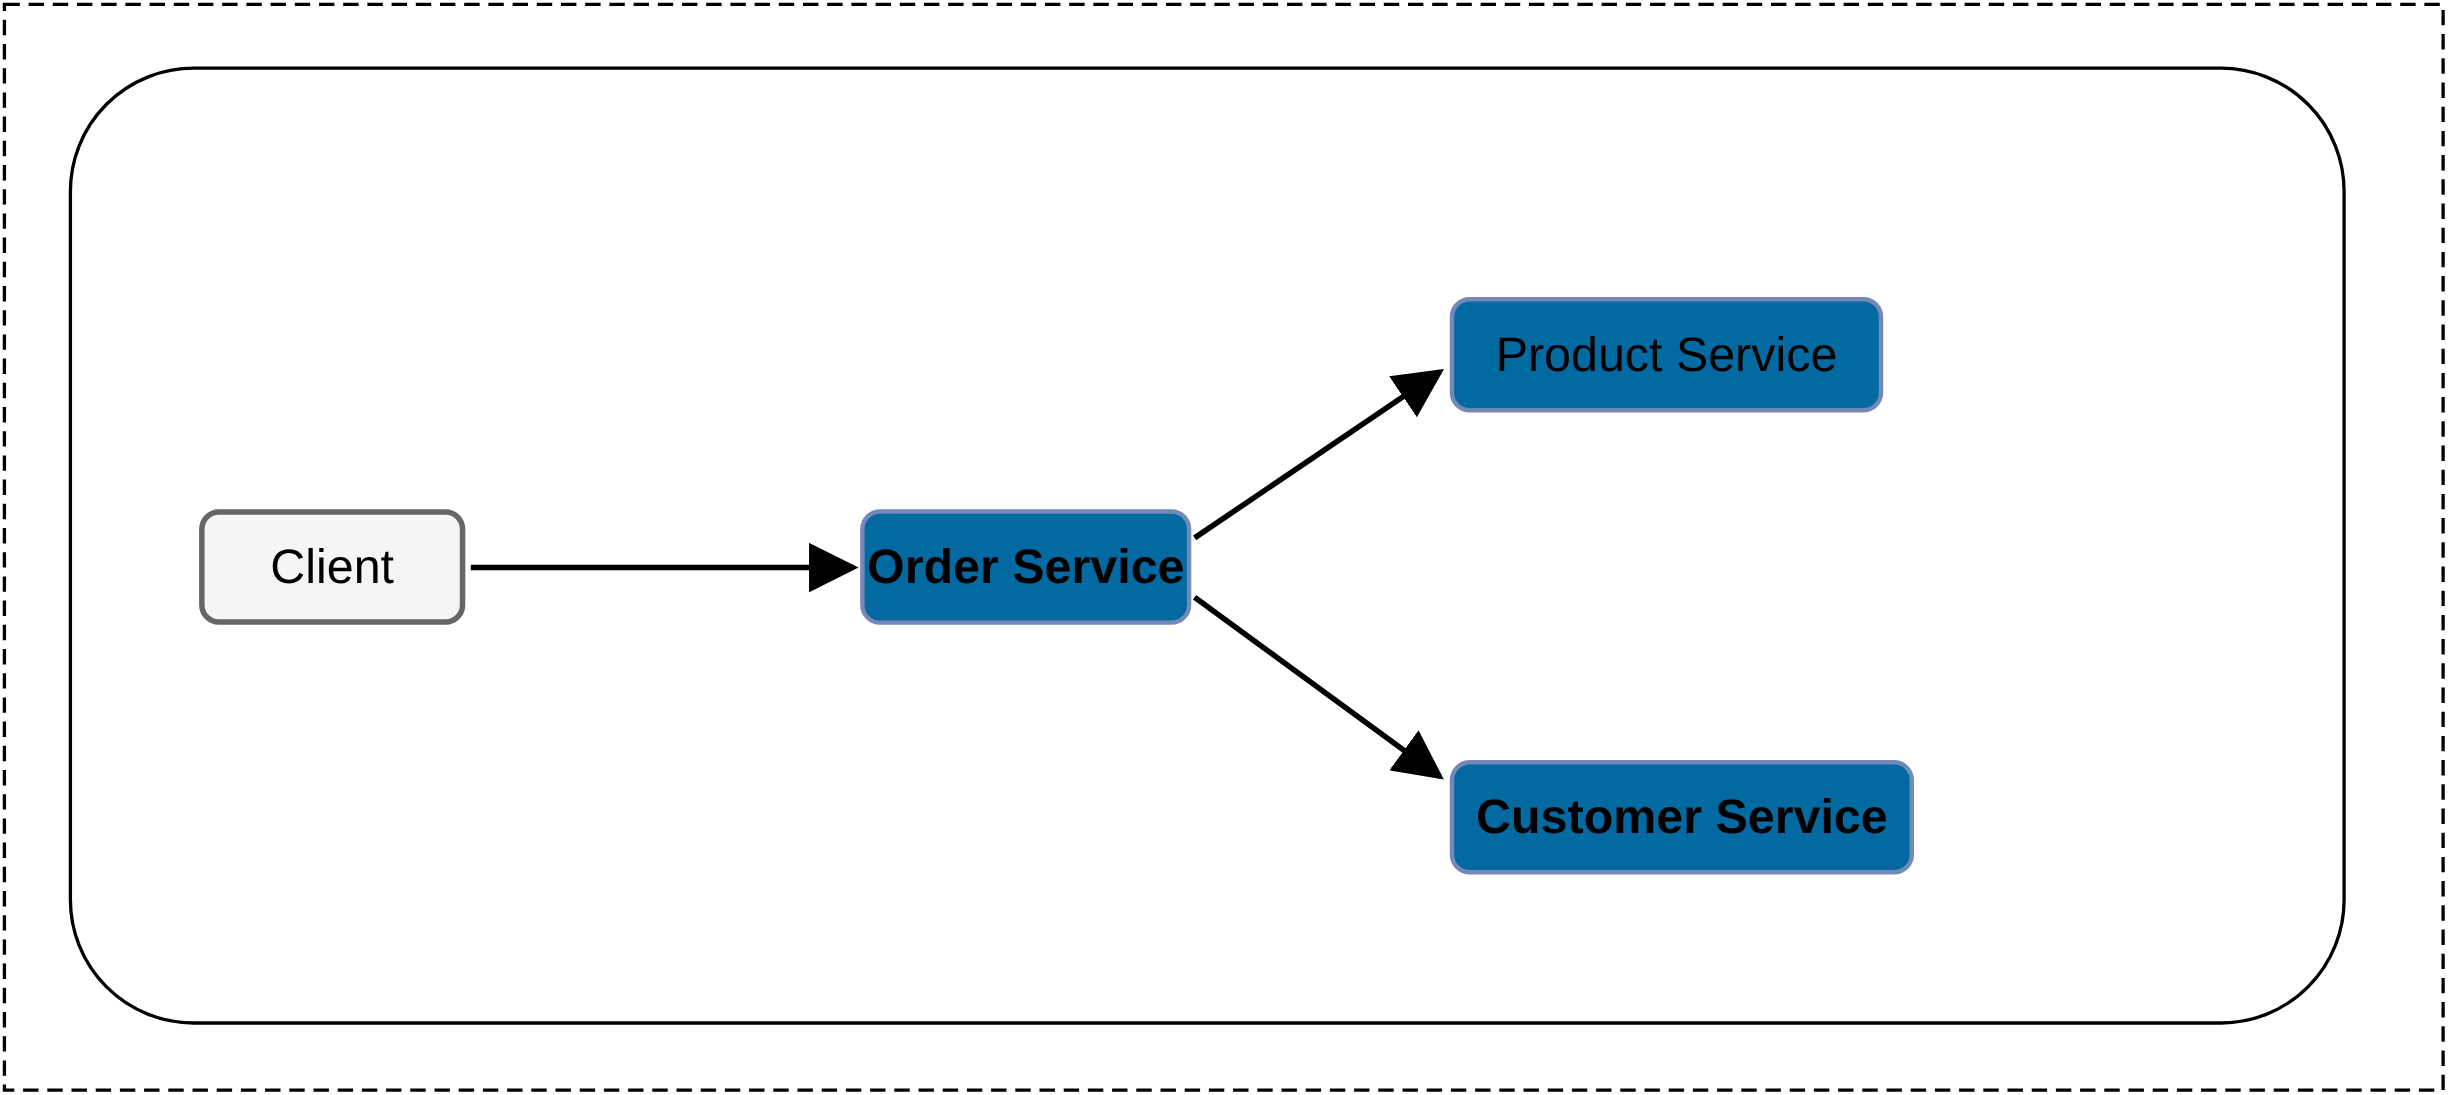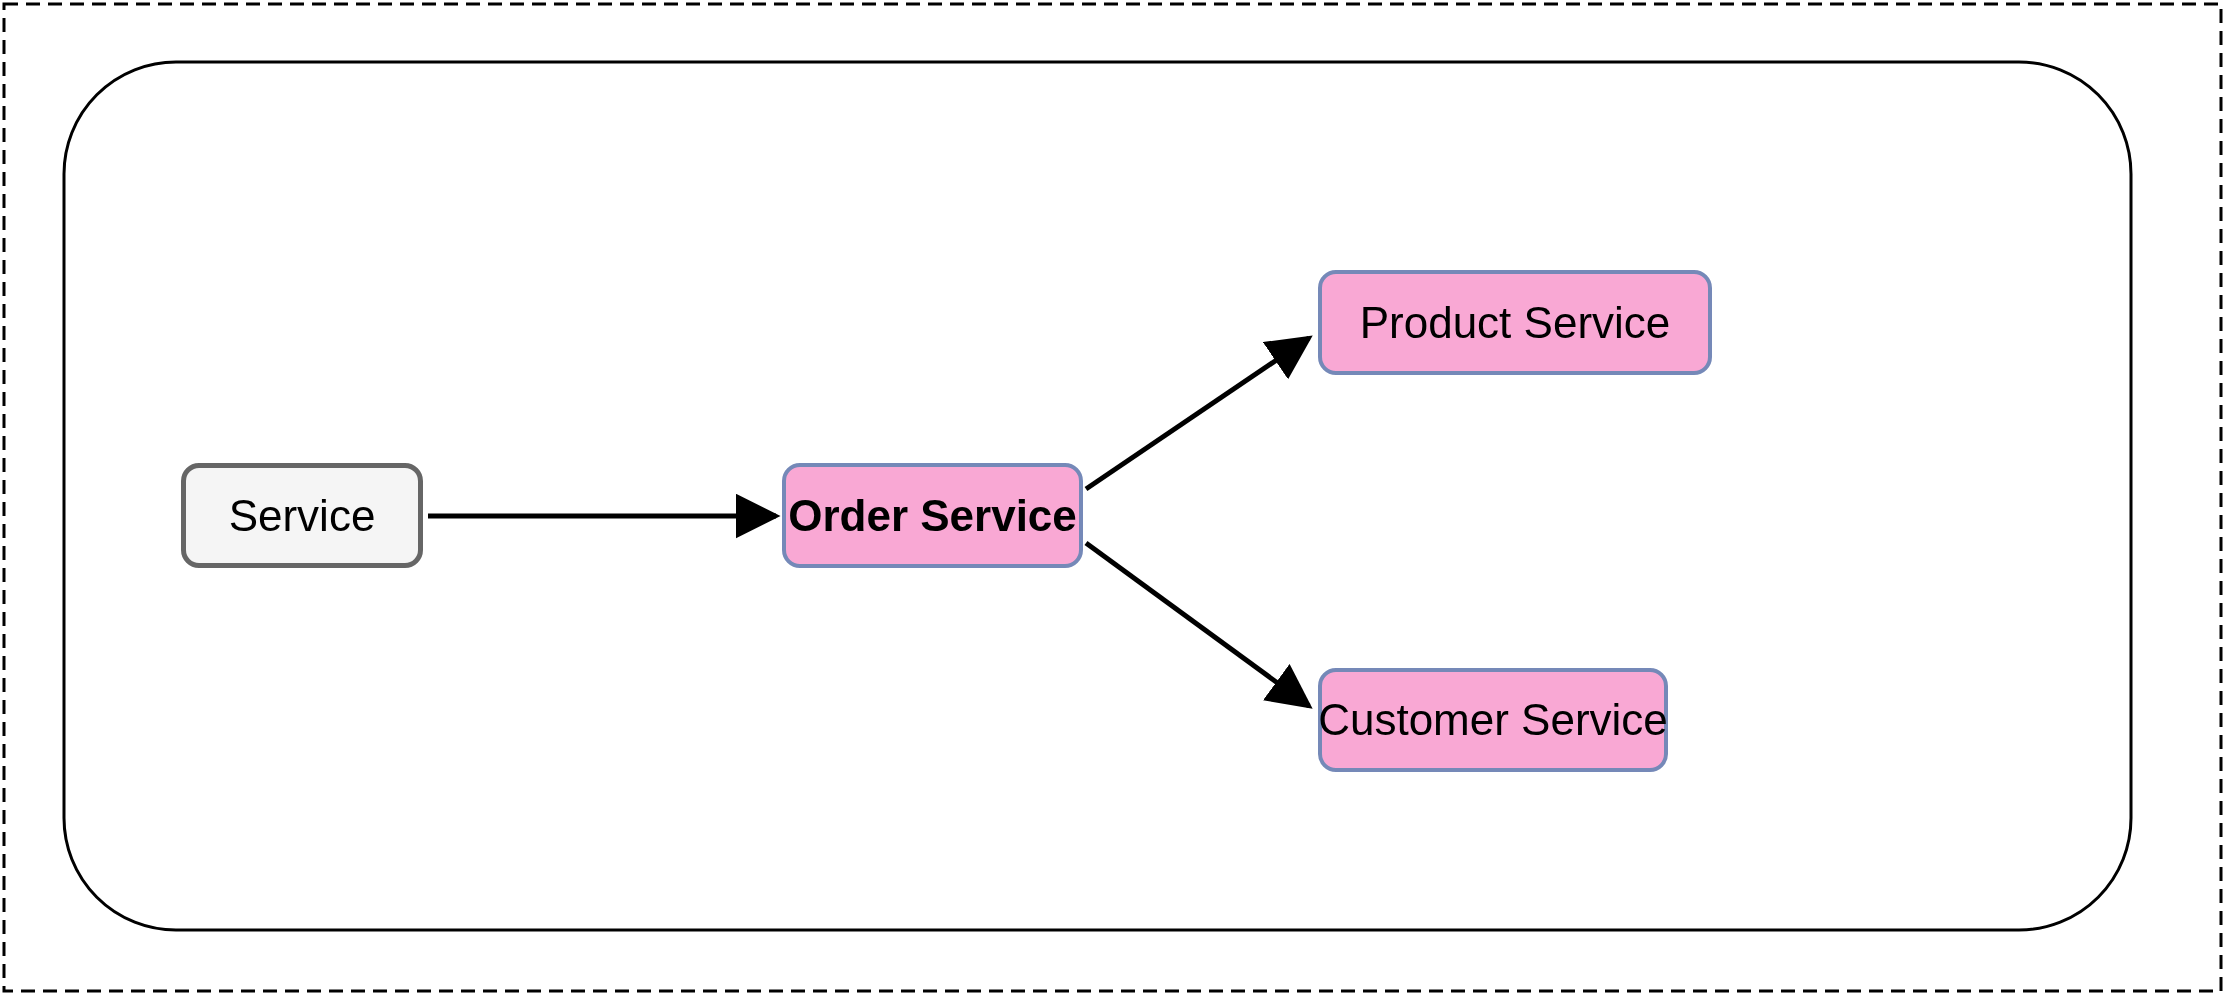--- a/index.html
+++ b/index.html
@@ -23,31 +23,31 @@
     display: flex;
     align-items: center;
     justify-content: center;
     border-radius: 18px;
     font-size: 44px;
     color: #000000;
     text-align: center;
     white-space: nowrap;
   }
   .node-blue {
-    background: #f9a8d4;
+    background: #0369a1;
     border: 4px solid #7589b8;
   }
   .node-grey {
     background: #f5f5f5;
     border: 5px solid #666666;
   }
   #node-client           { left: 181px;  top: 463px; width: 242px; height: 105px; }
   #node-order-service    { left: 782px;  top: 463px; width: 301px; height: 105px; font-weight: bold; }
   #node-product-service  { left: 1318px; top: 270px; width: 394px; height: 105px; }
-  #node-customer-service { left: 1318px; top: 668px; width: 350px; height: 104px; }
+  #node-customer-service { left: 1318px; top: 691px; width: 422px; height: 104px; font-weight: bold; }
 </style>
 </head>
 <body>
 
 <div id="stage">
 
   <svg id="edge-layer" viewBox="0 0 2225 995" xmlns="http://www.w3.org/2000/svg">
     <defs>
       <marker id="arrowhead" viewBox="0 0 10 10" refX="9" refY="5" markerWidth="9" markerHeight="9" orient="auto-start-reverse">
         <path d="M0,0 L10,5 L0,10 z" fill="#000000"></path>
@@ -59,21 +59,21 @@
     <rect x="64" y="62" width="2067" height="868" rx="112" ry="112" fill="none" stroke="#000000" stroke-width="3"></rect>
 
     <line x1="428" y1="516" x2="776" y2="516" stroke="#000000" stroke-width="5" marker-end="url(#arrowhead)"></line>
 
     <line x1="1086" y1="489" x2="1309" y2="338" stroke="#000000" stroke-width="5" marker-end="url(#arrowhead)"></line>
 
     <line x1="1086" y1="543" x2="1309" y2="706" stroke="#000000" stroke-width="5" marker-end="url(#arrowhead)"></line>
   </svg>
 
   <div class="node node-grey" id="node-client">
-    <span>Service</span>
+    <span>Client</span>
   </div>
 
   <div class="node node-blue" id="node-order-service">
     <span>Order Service</span>
   </div>
 
   <div class="node node-blue" id="node-product-service">
     <span>Product Service</span>
   </div>
 

